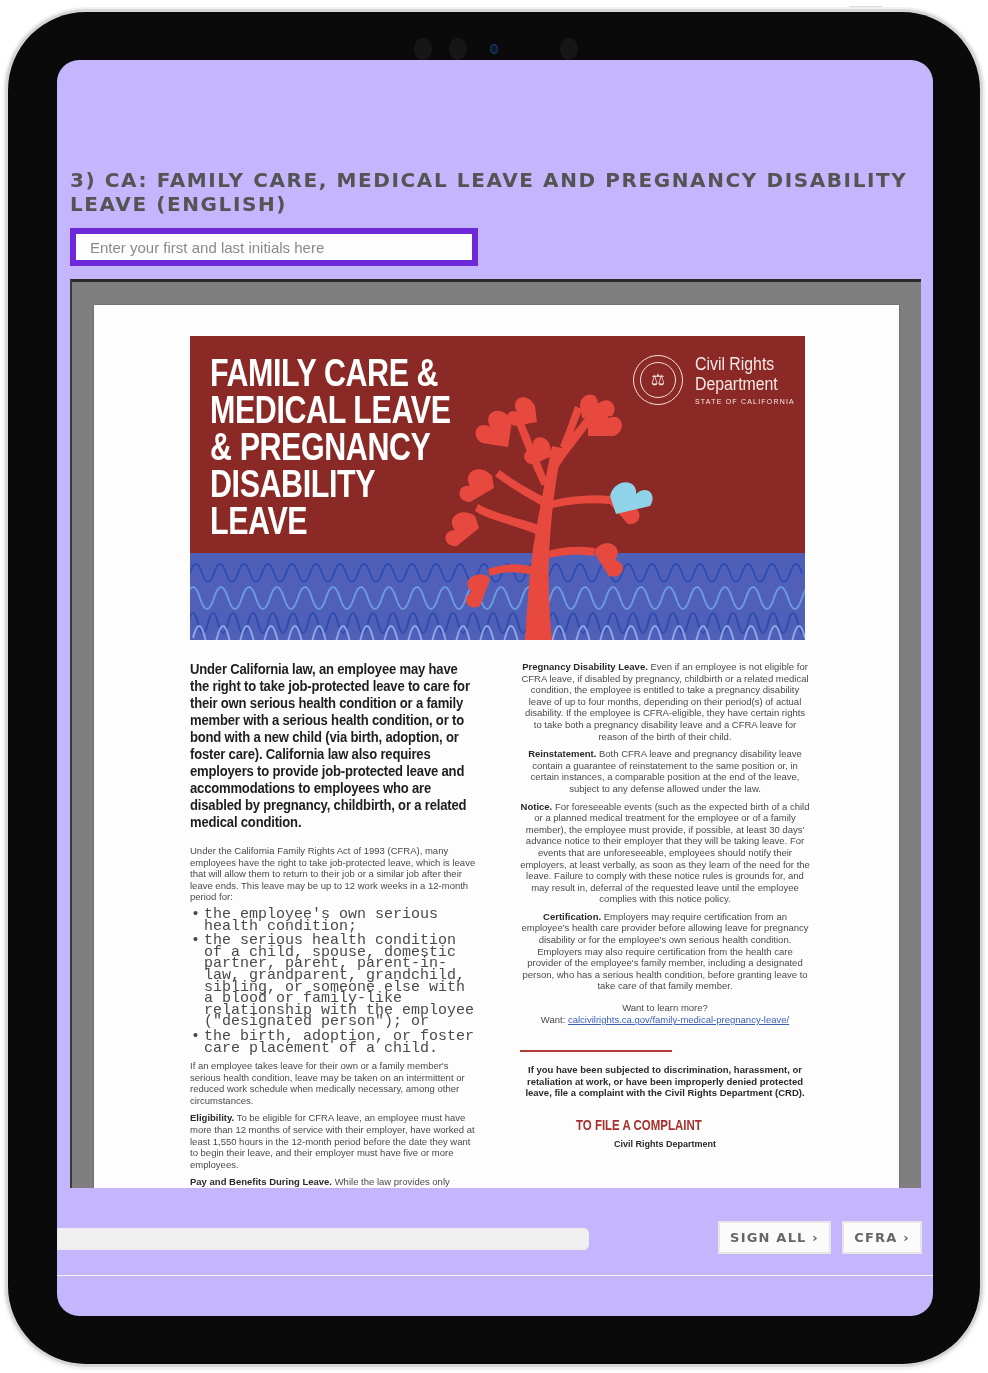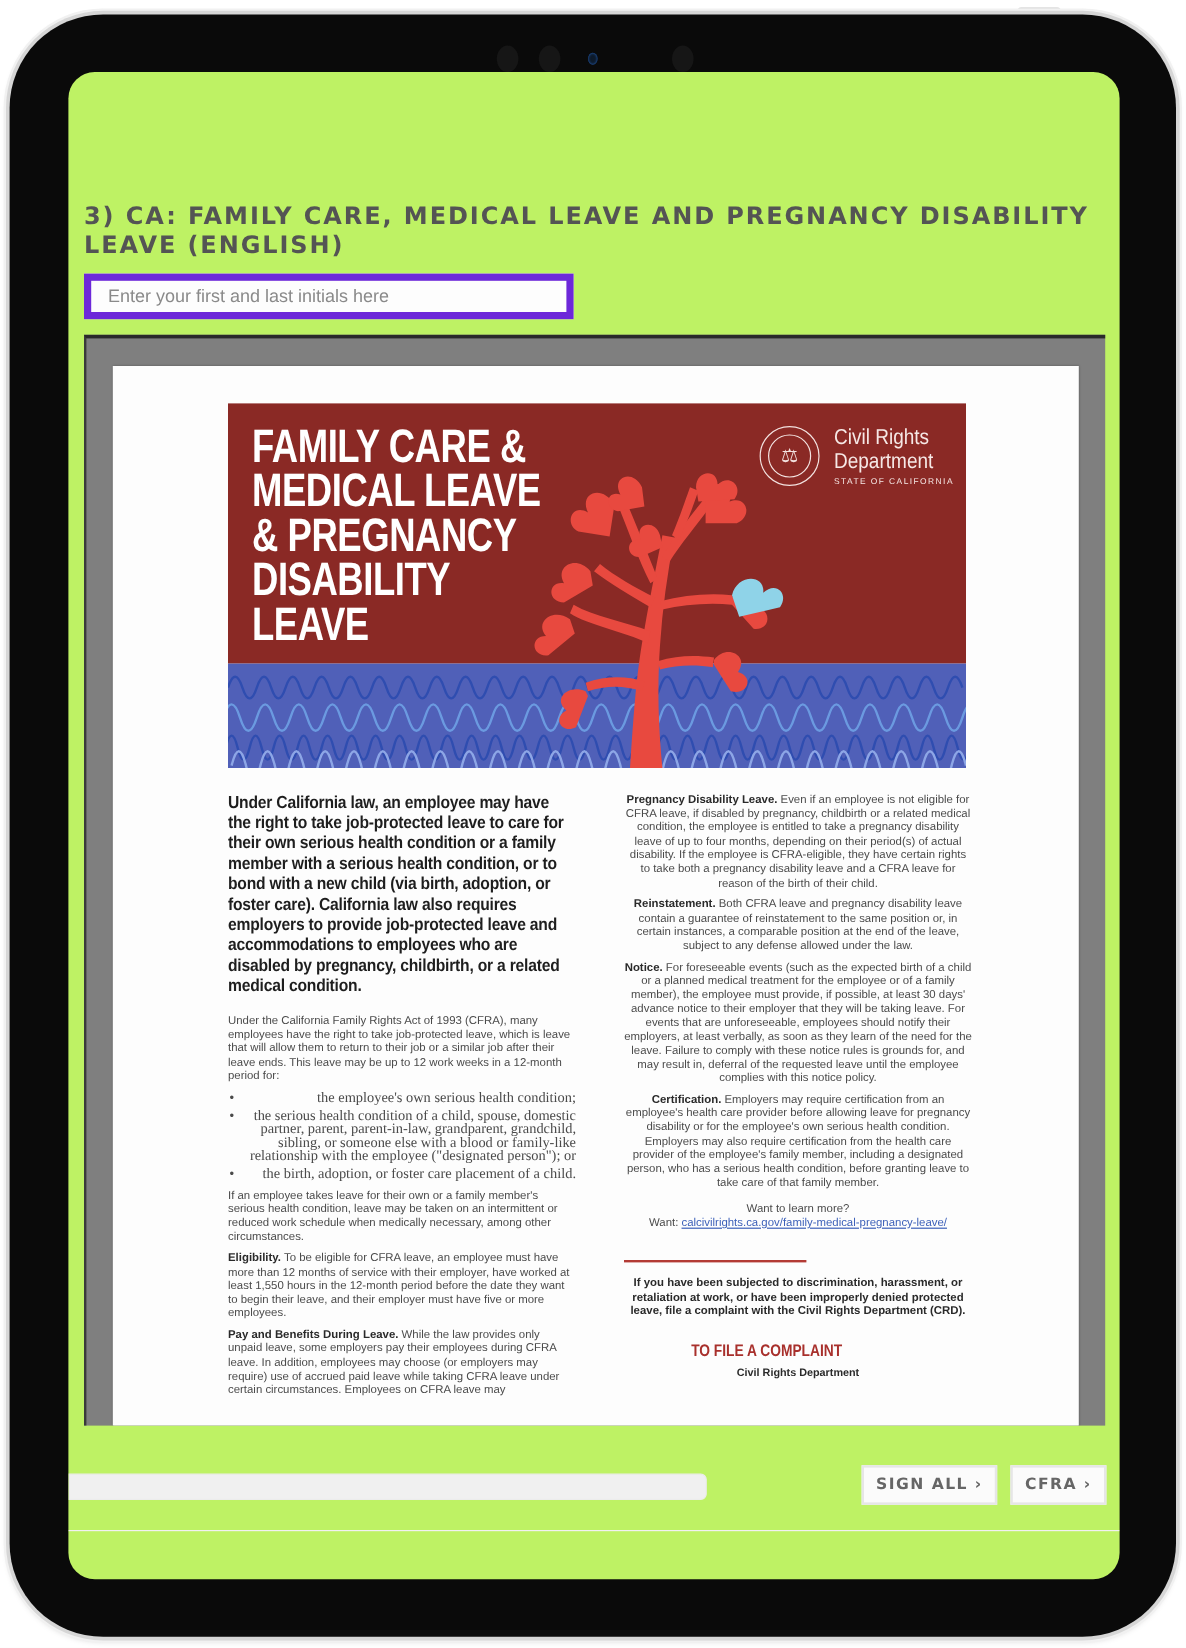--- a/index.html
+++ b/index.html
@@ -1,21 +1,21 @@
 <!DOCTYPE html>
 <html><head>
 <meta charset="utf-8">
 <style>
   html, body { margin:0; padding:0; }
   body { width:988px; height:1373px; background:#ffffff; position:relative; overflow:hidden; font-family:"Liberation Sans", sans-serif; }
   .device-frame { position:absolute; left:8px; top:12px; width:972px; height:1352px; background:#0a0a0a; border-radius:78px; box-shadow:0 0 0 3px #d6d6d6, 0 0 0 5px #f1f1f1, 0 2px 6px rgba(0,0,0,0.25); }
   .side-button { position:absolute; left:848px; top:6px; width:36px; height:8px; background:#dcdcdc; border-radius:3px 3px 0 0; }
   .camera { position:absolute; top:26px; width:18px; height:22px; border-radius:50%; background:#161616; }
   .camera.lens { width:8px; height:10px; background:#0d1a2a; box-shadow:0 0 2px #2b6fd6 inset; top:32px; }
-  .screen { position:absolute; left:57px; top:60px; width:876px; height:1256px; background:#bef264; border-radius:22px; overflow:hidden; }
+  .screen { position:absolute; left:57px; top:60px; width:876px; height:1256px; background:#c4b5fd; border-radius:22px; overflow:hidden; }
   .doc-title { position:absolute; left:13px; top:108px; width:850px; font-family:"DejaVu Sans", sans-serif; font-weight:bold; font-size:20px; letter-spacing:1.6px; line-height:24px; color:#545454; text-transform:uppercase; margin:0; }
   .initials-input { position:absolute; left:13px; top:168px; width:408px; height:38px; border:6px solid #6d28d9; background:#fdfdfd; box-sizing:border-box; font-family:"Liberation Sans", sans-serif; font-size:15px; color:#888; padding:0 14px; outline:none; }
   .initials-input::placeholder { color:#8a8a8a; }
   .pdf-viewer { position:absolute; left:13px; top:219px; width:851px; height:909px; background:#7f7f7f; border-top:3px solid #2a2a2a; border-left:2px solid #3a3a3a; overflow:hidden; box-sizing:border-box; }
   .pdf-page { position:absolute; left:22px; top:23px; width:805px; height:900px; background:#fdfdfd; box-shadow:0 0 2px rgba(0,0,0,0.3); }
   .hero { position:absolute; left:96px; top:31px; width:615px; height:376px; overflow:hidden; }
   .hero-top { position:absolute; left:0; top:0; width:615px; height:217px; background:#8a2925; }
   .hero-bottom { position:absolute; left:0; top:217px; width:615px; height:87px; background:#5060b8; }
   .hero-title { position:absolute; left:20px; top:18px; font-family:"Liberation Sans", sans-serif; font-weight:bold; font-size:39px; line-height:37px; color:#ffffff; transform:scaleX(0.78); transform-origin:left top; white-space:nowrap; letter-spacing:-0.5px; }
   .hero-title div { display:block; }
@@ -25,21 +25,21 @@
   .crd-text { margin-left:12px; color:#f6e8e6; }
   .crd-name { font-family:"Liberation Sans", sans-serif; font-size:18px; line-height:20px; transform:scaleX(0.88); transform-origin:left top; white-space:nowrap; }
   .crd-sub { font-family:"Liberation Sans", sans-serif; font-size:7px; letter-spacing:1.2px; margin-top:4px; }
   .tree-svg { position:absolute; left:0; top:0; }
   .col-left { position:absolute; left:96px; top:356px; width:290px; }
   .col-right { position:absolute; left:426px; top:356px; width:290px;text-align:center; }
   .lead { font-family:"Liberation Sans", sans-serif; font-weight:bold; font-size:14.5px; line-height:17px; color:#1e1e1e; margin:0 0 14px 0; transform:scaleX(0.9); transform-origin:left top; width:322px; letter-spacing:-0.2px; }
   .para { font-family:"Liberation Sans", sans-serif; font-size:9.5px; line-height:11.6px; color:#4a4a4a; margin:0 0 6px 0; }
   .para b { color:#2a2a2a; }
   .bullets { margin:4px 0 6px 0; padding:0 0 0 14px; list-style:none; }
-  .bullets li { position:relative; font-family:Liberation Serif, serif; font-size:12px; line-height:11.6px; color:#4a4a4a; margin-bottom:3px;text-align:right; }
+  .bullets li { position:relative; font-family:Liberation Mono, monospace; font-size:15px; line-height:11.6px; color:#4a4a4a; margin-bottom:3px; }
   .bullets li::before { content:"•"; position:absolute; left:-13px; color:#4a4a4a; }
   .learn { margin-top:10px; font-family:"Liberation Sans", sans-serif; font-size:9.5px; line-height:12px; color:#4a4a4a; }
   .learn a { color:#3b5fb8; text-decoration:underline; }
   .red-rule { width:152px; height:2px; background:#b33b35; margin:24px 0 12px 0; }
   .complaint-note { font-family:"Liberation Sans", sans-serif; font-weight:bold; font-size:9.5px; line-height:11.5px; color:#2a2a2a; margin:0; }
   .complaint-head { font-family:"Liberation Sans", sans-serif; font-weight:bold; font-size:14px; color:#a8302c; margin:18px 0 6px 0; transform:scaleX(0.82); transform-origin:left top; white-space:nowrap; }
   .complaint-sub { font-family:"Liberation Sans", sans-serif; font-weight:bold; font-size:9px; color:#2a2a2a; }
   .progress-track { position:absolute; left:0; top:1168px; width:532px; height:22px; background:#f0f0f0; border-radius:0 5px 5px 0; border:1px solid #ececec; box-sizing:border-box; }
   .btn { position:absolute; top:1161px; height:33px; border:2px solid #e6e6e6; background:#fbfbfb; box-sizing:border-box; font-family:"DejaVu Sans", sans-serif; font-weight:bold; font-size:13px; letter-spacing:1.2px; color:#666; display:flex; align-items:center; justify-content:center; cursor:pointer; }
   .btn-sign-all { left:661px; width:113px; }

